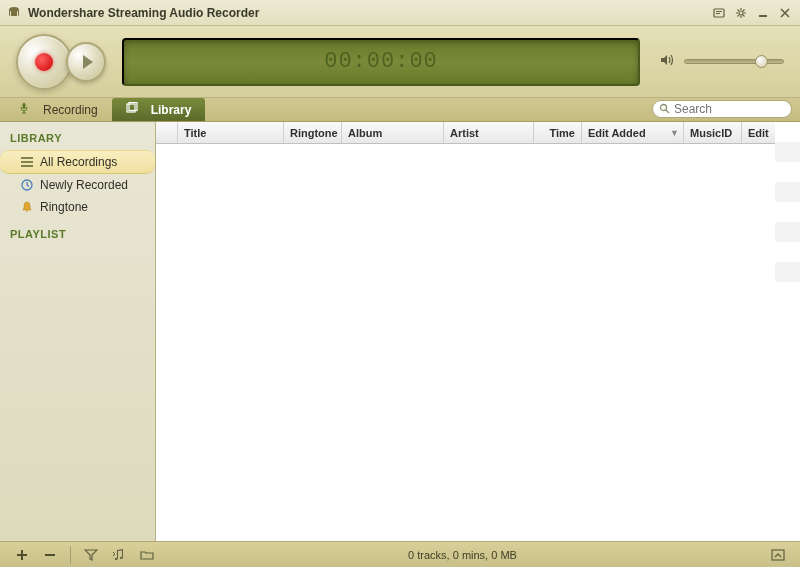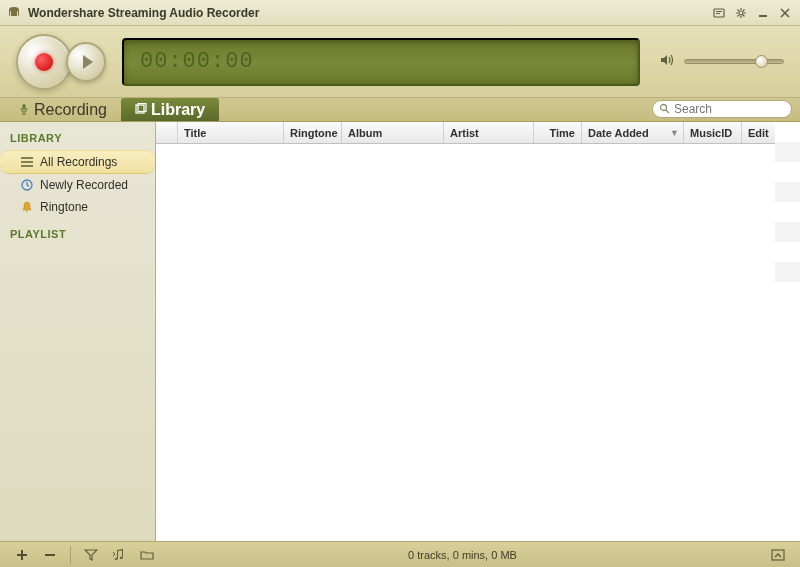--- a/index.html
+++ b/index.html
@@ -10,28 +10,28 @@
 .titlebar-title { font-size: 12px; font-weight: bold; color: #3a3a2a; flex: 1; }
 .titlebar-btns { display: flex; gap: 4px; }
 .titlebar-btn { width: 18px; height: 16px; display: flex; align-items: center; justify-content: center; cursor: pointer; color: #5a5a40; }
 
 .control-panel { height: 72px; background: linear-gradient(to bottom, #e5e0b8, #d6cf9b); display: flex; align-items: center; padding: 0 16px; border-bottom: 1px solid #b8b080; }
 .rec-play-group { display: flex; align-items: center; gap: 0; margin-right: 16px; }
 .rec-btn { width: 56px; height: 56px; border-radius: 50%; background: radial-gradient(circle at 30% 30%, #fff, #e0dcc0, #c8c090); border: 2px solid #b0a878; display: flex; align-items: center; justify-content: center; cursor: pointer; box-shadow: 0 2px 6px rgba(0,0,0,0.2), inset 0 1px 2px rgba(255,255,255,0.6); }
 .rec-dot { width: 18px; height: 18px; border-radius: 50%; background: radial-gradient(circle at 35% 35%, #ff6060, #cc0000); box-shadow: 0 0 4px rgba(200,0,0,0.5); }
 .play-btn { width: 40px; height: 40px; border-radius: 50%; background: radial-gradient(circle at 30% 30%, #fff, #e0dcc0, #c8c090); border: 2px solid #b0a878; display: flex; align-items: center; justify-content: center; cursor: pointer; margin-left: -6px; box-shadow: 0 2px 4px rgba(0,0,0,0.2); }
 .play-tri { width: 0; height: 0; border-left: 10px solid #888860; border-top: 7px solid transparent; border-bottom: 7px solid transparent; margin-left: 3px; }
-.lcd-display { flex: 1; height: 48px; background: linear-gradient(to bottom, #6a7a2a, #7a8a3a, #6a7a2a); border: 2px inset #4a5a1a; border-radius: 4px; display: flex; align-items: center; justify-content: flex-start; padding: 0 16px; box-shadow: inset 0 2px 6px rgba(0,0,0,0.3); }
+.lcd-display { flex: 1; height: 48px; background: linear-gradient(to bottom, #6a7a2a, #7a8a3a, #6a7a2a); border: 2px inset #4a5a1a; border-radius: 4px; display: flex; align-items: center; justify-content: center; padding: 0 8px; box-shadow: inset 0 2px 6px rgba(0,0,0,0.3); }
 .lcd-time { font-family: 'Courier New', monospace; font-size: 22px; color: rgba(40,60,10,0.5); letter-spacing: 1px; }
 .volume-control { display: flex; align-items: center; margin-left: 20px; gap: 8px; }
 .volume-track { width: 100px; height: 5px; background: linear-gradient(to bottom, #a8a078, #c0b890); border-radius: 3px; position: relative; border: 1px solid #989060; }
 .volume-thumb { position: absolute; width: 13px; height: 13px; border-radius: 50%; background: radial-gradient(circle at 35% 35%, #fff, #d0c8a0); border: 1px solid #989060; top: -5px; left: 70px; cursor: pointer; }
 
 .tab-row { height: 24px; display: flex; align-items: stretch; background: linear-gradient(to bottom, #d0c890, #c4bc80); border-bottom: 1px solid #a89c60; padding-left: 4px; }
-.tab { display: flex; align-items: center; padding: 0 14px; font-size: 16px; color: #403828; cursor: pointer; gap: 4px; }
+.tab { display: flex; align-items: center; padding: 0 14px; font-size: 12px; color: #403828; cursor: pointer; gap: 13px; }
 .tab.active { background: linear-gradient(to bottom, #7a8a3a, #5a6a2a); color: #fff; font-weight: bold; border-top-left-radius: 3px; border-top-right-radius: 3px; }
 .tab-spacer { flex: 1; }
 .search-box { margin: 2px 8px; height: 18px; width: 140px; background: #fff; border: 1px solid #b0a878; border-radius: 9px; display: flex; align-items: center; padding: 0 6px; gap: 4px; }
 .search-input { border: none; outline: none; font-size: 12px; width: 100%; color: #888; background: transparent; }
 
 .main-body { display: flex; height: calc(567px - 26px - 72px - 24px - 26px); }
 .sidebar { width: 156px; background: linear-gradient(to bottom, #e8e6d4, #dedabd); border-right: 1px solid #b8b080; overflow: hidden; }
 .sidebar-heading { font-size: 11px; font-weight: bold; color: #5a7a2a; padding: 10px 10px 6px; letter-spacing: 0.5px; }
 .sidebar-item { display: flex; align-items: center; padding: 4px 10px 4px 20px; font-size: 12px; color: #303028; cursor: pointer; gap: 6px; border-radius: 9px; }
 .sidebar-item.active { background: linear-gradient(to bottom, #f8eec0, #f0e0a0); border-top: 1px solid #e8d890; border-bottom: 1px solid #d8c870; }
@@ -183,21 +183,21 @@
       <div class="th" style="width:102px">
           <span>Album</span>
         </div>
       <div class="th" style="width:90px">
           <span>Artist</span>
         </div>
       <div class="th" style="width:48px;justify-content:flex-end">
           <span>Time</span>
         </div>
       <div class="th" style="width:102px">
-          <span>Date Added</span>
+          <span>Edit Added</span>
           <span class="sort-arrow">▼</span>
         </div>
       <div class="th" style="width:58px">
           <span>MusicID</span>
         </div>
       <div class="th" style="flex:1;border-right:none">
           <span>Edit</span>
         </div>
     </div>
     <div class="table-body">

